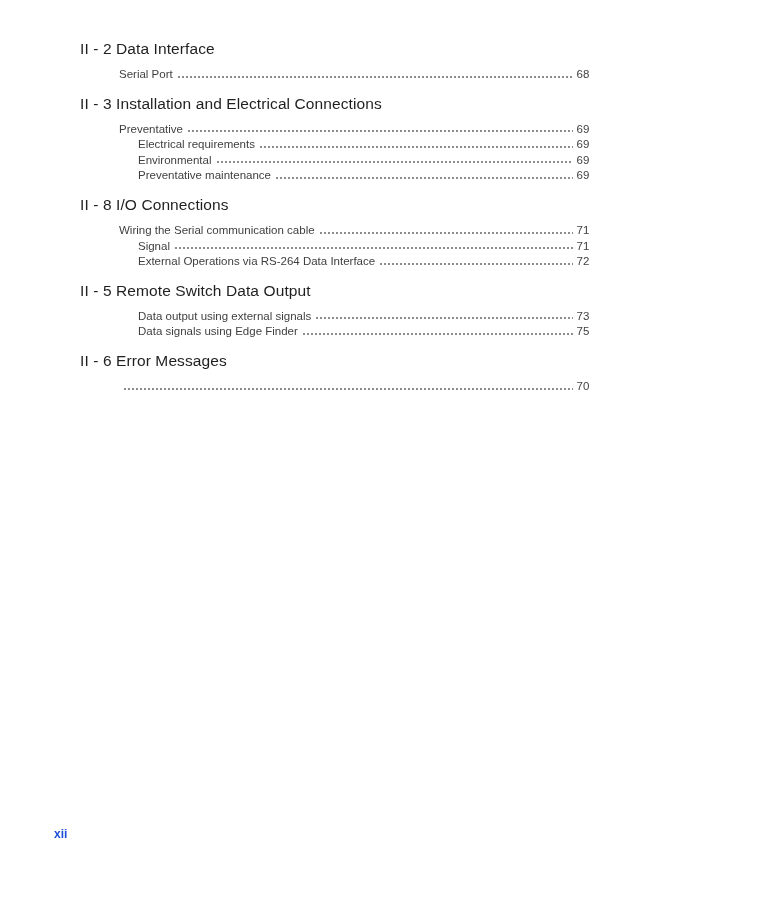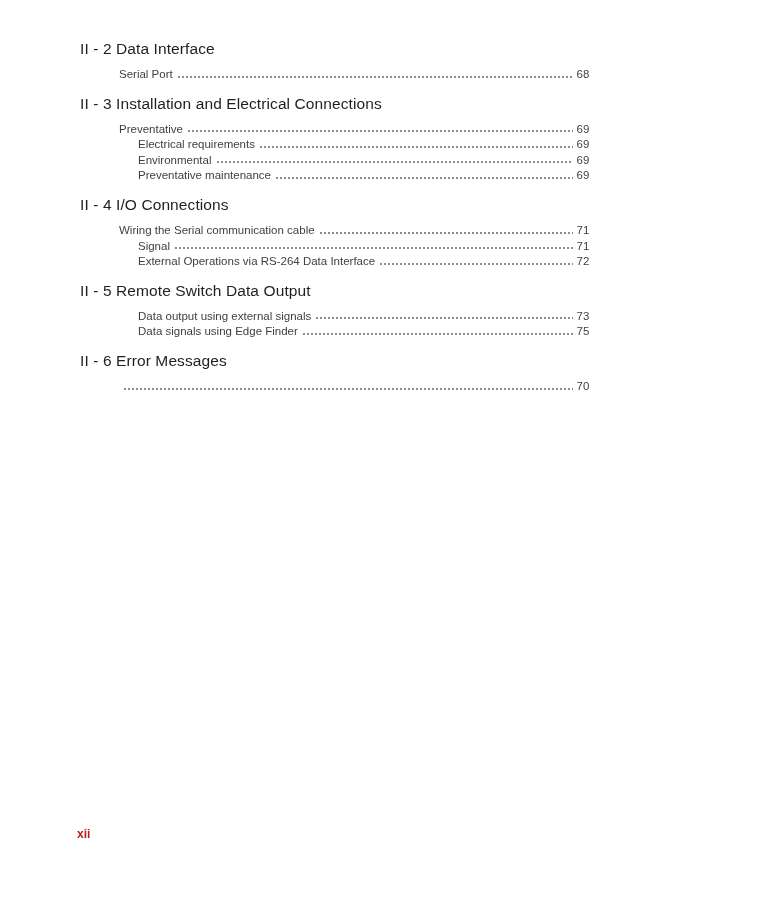--- a/index.html
+++ b/index.html
@@ -51,24 +51,24 @@
     background-position:0 calc(100% - 2px);
     transform:translateY(-2px);
   }
   .entry-page{
     white-space:nowrap;
     min-width:14px;
     text-align:center;
   }
   .page-footer{
     position:absolute;
-    left:77px;top:827px;
+    left:54px;top:827px;
     font-size:12px;
     font-weight:bold;
-    color:#b91c1c;
+    color:#1d4ed8;
   }
 </style>
 </head>
 <body>
 
 <div class="page">
   <div class="toc-section">
     <div class="section-heading">II - 2 Data Interface</div>
     <div>
   <div class="toc-entry level-1">
@@ -102,21 +102,21 @@
 
   <div class="toc-entry level-2">
     <span class="entry-label">Preventative maintenance</span>
     <span class="leader"></span>
     <span class="entry-page">69</span>
   </div>
 </div>
   </div>
 
   <div class="toc-section">
-    <div class="section-heading">II - 4 I/O Connections</div>
+    <div class="section-heading">II - 8 I/O Connections</div>
     <div>
   <div class="toc-entry level-1">
     <span class="entry-label">Wiring the Serial communication cable</span>
     <span class="leader"></span>
     <span class="entry-page">71</span>
   </div>
 
   <div class="toc-entry level-2">
     <span class="entry-label">Signal</span>
     <span class="leader"></span>

